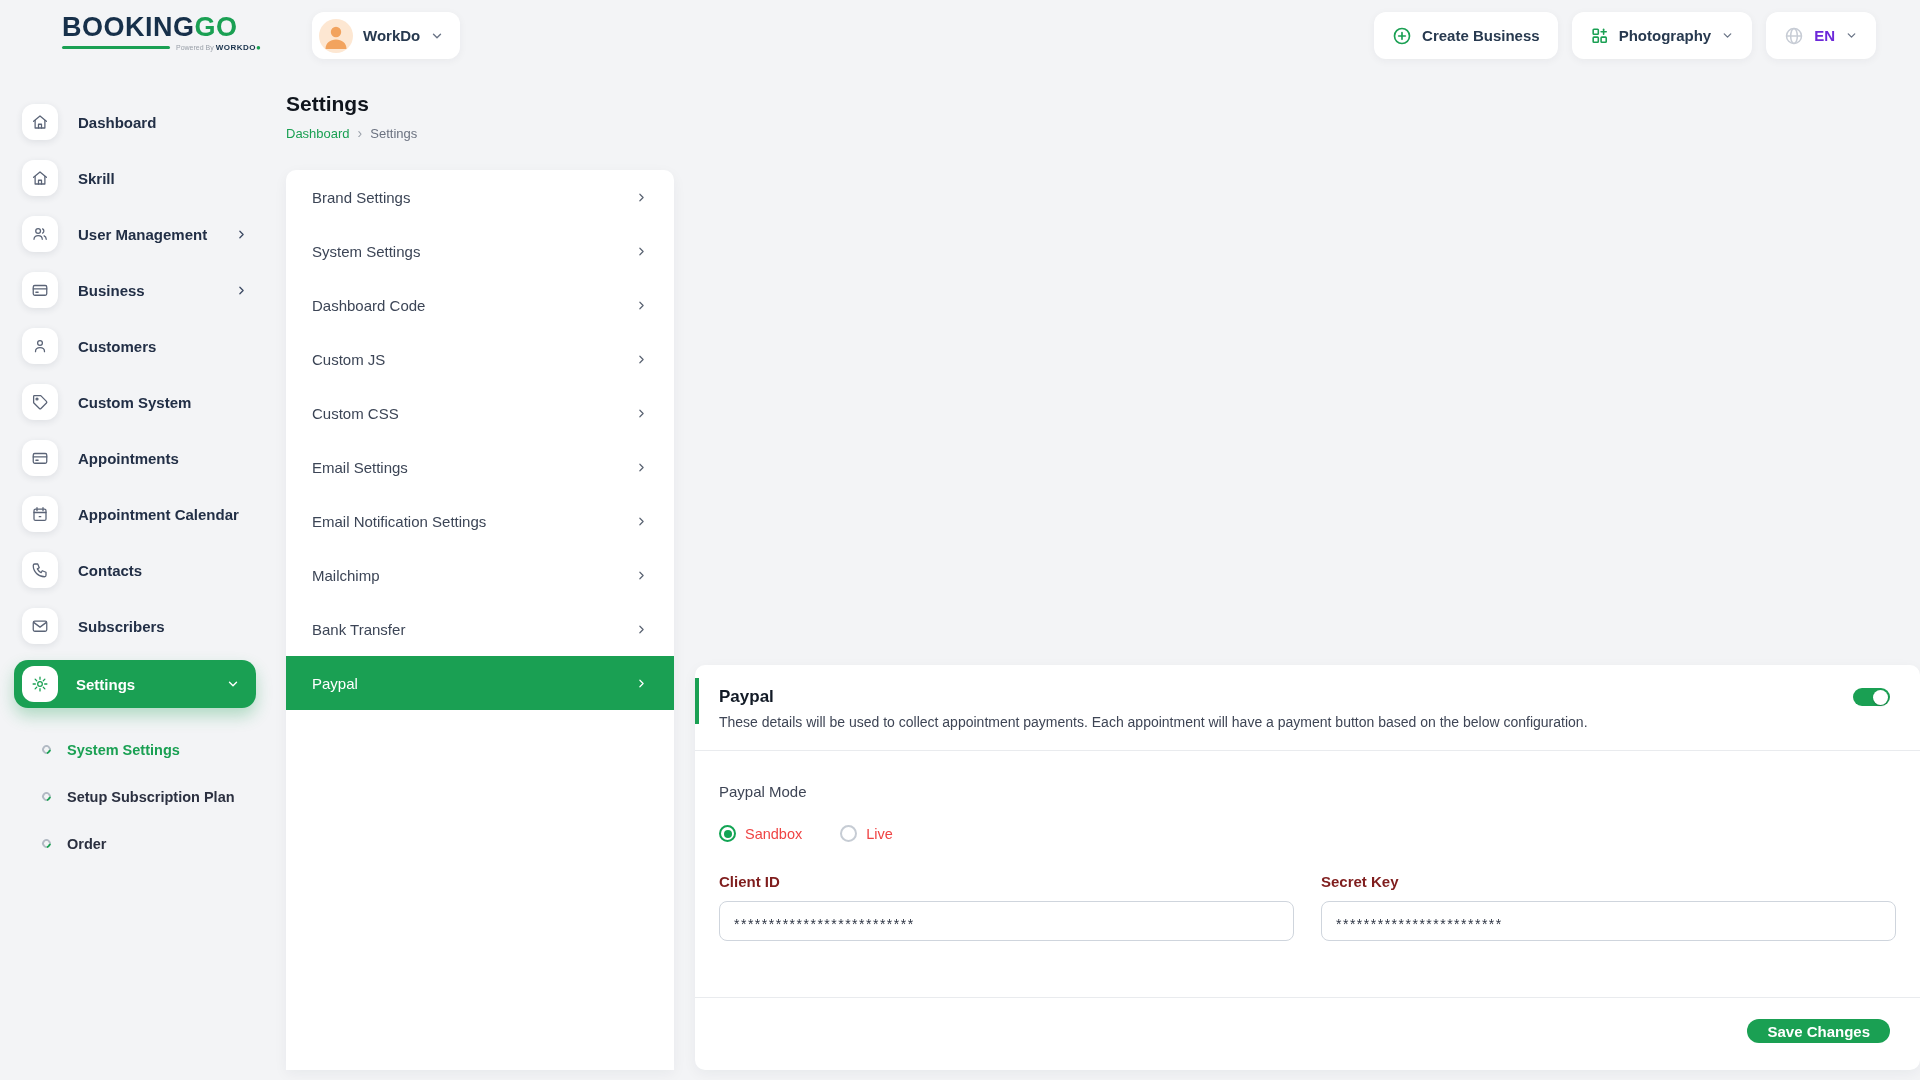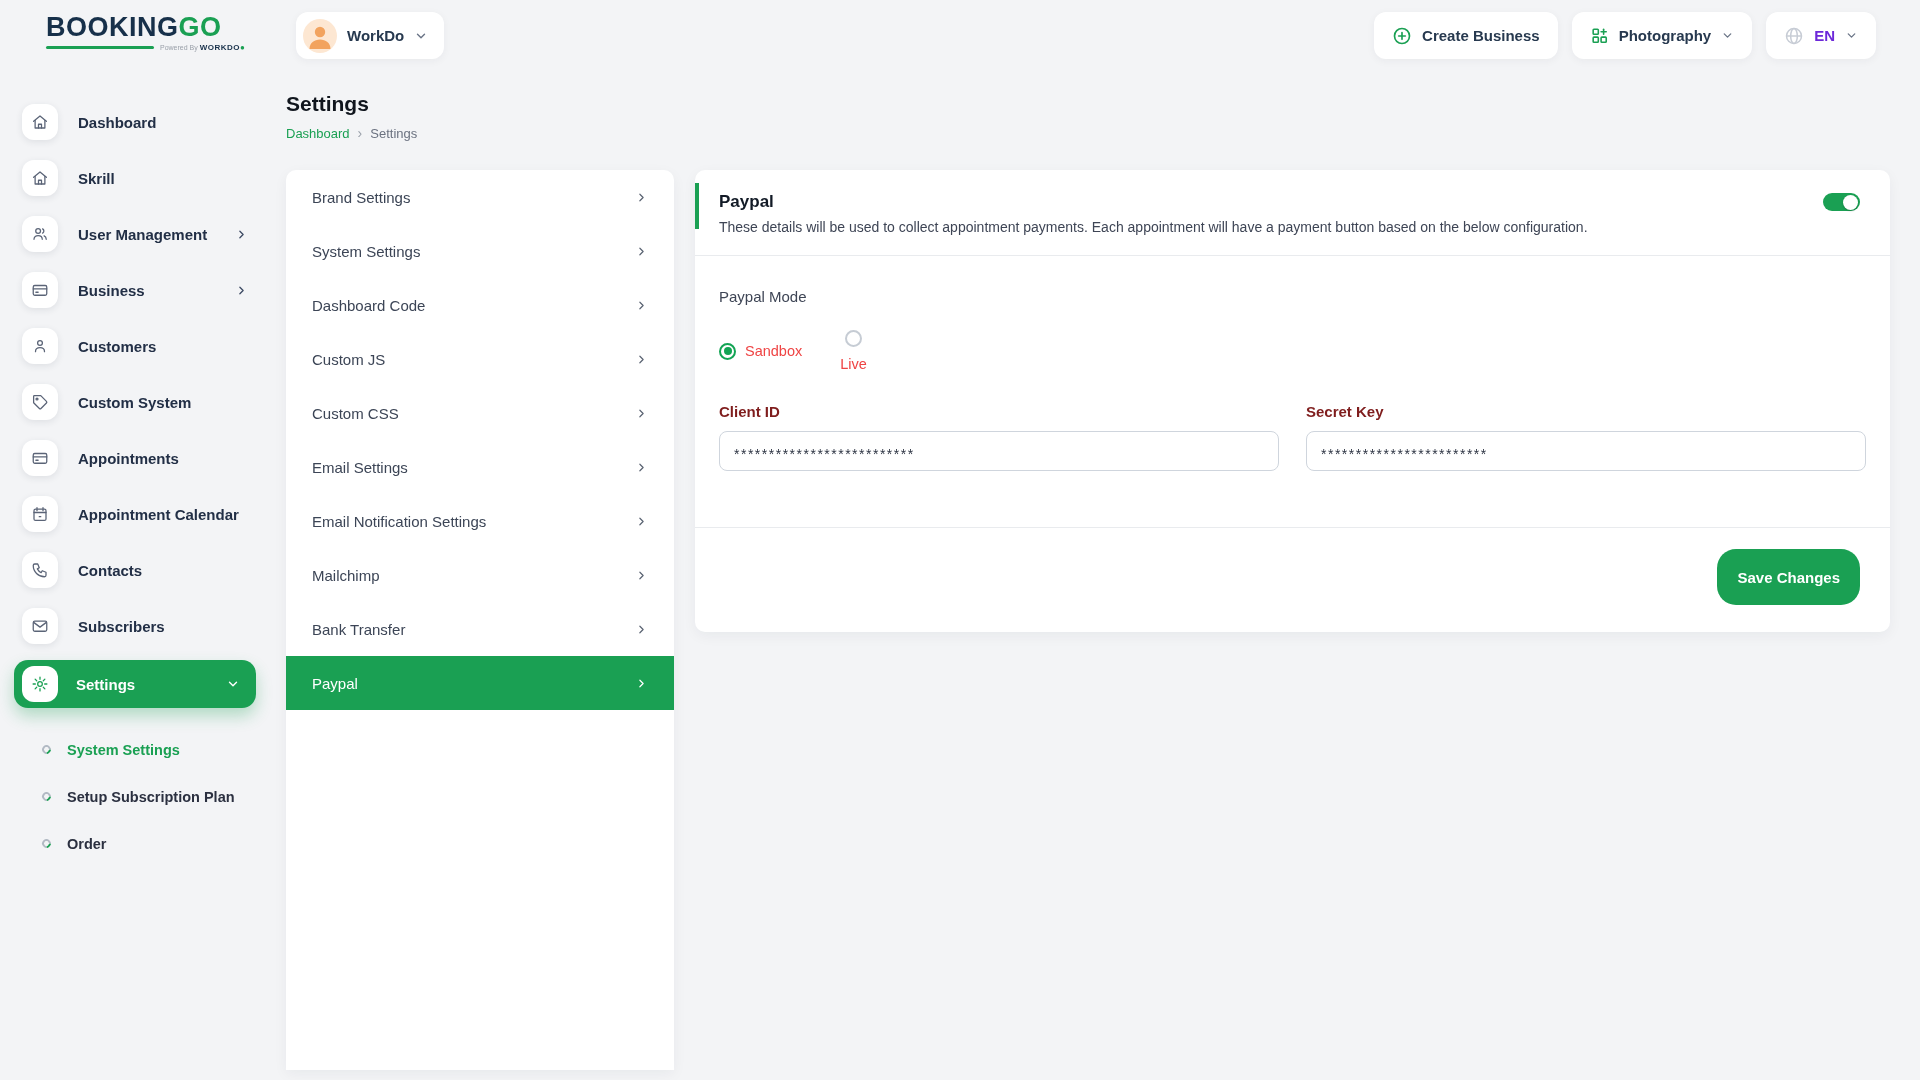--- a/index.html
+++ b/index.html
@@ -1,21 +1,21 @@
 <!DOCTYPE html>
 <html><head>
 <meta charset="utf-8">
 <style>
   * { margin:0; padding:0; box-sizing:border-box; }
   html,body { width:1920px; height:1080px; }
   body { font-family:"Liberation Sans","DejaVu Sans",sans-serif; background:#f3f4f6; overflow:hidden; }
   .app { position:relative; width:1920px; height:1080px; }
 
   
-  .topbar { position:absolute; top:0; left:0; right:0; height:72px; }
+  .topbar { position:absolute; top:0; left:16px; right:0; height:72px; }
   .brand { position:absolute; left:46px; top:13px; width:170px; }
   .brand-word { font-size:27px; font-weight:800; letter-spacing:.5px; color:#17304a; line-height:28px; }
   .brand-word .go { color:#1aa053; }
   .brand-sub { display:flex; align-items:center; gap:6px; margin-top:2px; }
   .brand-rule { flex:0 0 108px; height:3px; border-radius:2px; background:#1aa053; }
   .powered { font-size:7px; color:#9aa0a9; white-space:nowrap; }
   .powered b { color:#17304a; font-size:8px; letter-spacing:.5px; }
   .powered b i { color:#1aa053; font-style:normal; }
 
   .pill { height:47px; background:#fff; border-radius:12px; display:flex; align-items:center;
@@ -48,21 +48,21 @@
   .side-child.active { color:#1aa053; font-weight:700; }
 
   
   .main { position:absolute; left:286px; top:72px; right:0; bottom:0; }
   .page-title { margin-top:20px; font-size:21px; font-weight:700; color:#10151d; }
   .breadcrumb { margin-top:9px; display:flex; align-items:center; gap:8px; font-size:13px; }
   .crumb-link { color:#1aa053; cursor:pointer; }
   .crumb-sep { color:#9aa0aa; font-size:14px; }
   .crumb-cur { color:#6b7280; }
 
-  .content { display:flex; align-items:flex-start; gap:21px; margin-top:29px; padding-right:30px; }
+  .content { display:flex; align-items:flex-end; gap:21px; margin-top:29px; }
 
   .settings-nav { width:388px; flex:0 0 388px; background:#fff; border-radius:10px 10px 0 0;
                   height:900px; overflow:hidden; box-shadow:0 4px 14px rgba(25,35,60,.05); }
   .snav-item { height:54px; display:flex; align-items:center; padding:0 26px; font-size:15px;
                color:#3c4556; cursor:pointer; }
   .snav-chev { margin-left:auto; color:#5a6372; display:flex; }
   .snav-item.active { background:#1aa053; color:#fff; }
   .snav-item.active .snav-chev { color:#fff; }
 
   .paypal-card { flex:1; background:#fff; border-radius:10px; box-shadow:0 4px 14px rgba(25,35,60,.05); }
@@ -72,35 +72,35 @@
   .card-desc { margin-top:7px; font-size:14px; color:#3e4555; }
   .toggle { position:absolute; right:30px; top:23px; width:37px; height:18px; background:#1aa053;
             border-radius:10px; cursor:pointer; }
   .toggle .knob { position:absolute; right:2px; top:1.5px; width:15px; height:15px;
             background:#fff; border-radius:50%; box-shadow:0 1px 2px rgba(0,0,0,.2); }
 
   .card-body { padding:32px 24px 56px 24px; }
   .mode-label { font-size:15px; color:#3e4555; }
   .radio-row { display:flex; align-items:center; margin-top:25px; }
   .radio-group { display:flex; align-items:center; gap:9px; cursor:pointer; }
-  .radio-group + .radio-group { margin-left:38px;flex-direction:column; }
+  .radio-group + .radio-group { margin-left:38px; }
   .radio { width:17px; height:17px; border-radius:50%; border:2px solid #c6ccd4; background:#fff; position:relative; }
   .radio.sel { border-color:#12a454; }
   .radio.sel::after { content:""; position:absolute; inset:2.5px; border-radius:50%; background:#12a454; }
   .radio-label { font-size:14.5px; color:#ef4444; }
 
   .fields { display:flex; gap:27px; margin-top:31px; }
   .field { flex:1; }
   .field-label { font-size:15px; font-weight:700; color:#7f1d1d; }
   .field-input { margin-top:11px; width:100%; height:40px; border:1px solid #cfd5dd; border-radius:8px;
                  padding:6px 14px 0 14px; font-size:14px; letter-spacing:1.5px; color:#2c3342;
                  font-family:inherit; background:#fff; outline:none; }
 
   .card-footer { border-top:1px solid #e9ebee; padding:21px 30px 27px; display:flex; justify-content:flex-end; }
-  .save-btn { height:56px; padding:0 20px; background:#1aa053; color:#fff; border:none;
+  .save-btn { height:24px; padding:0 20px; background:#1aa053; color:#fff; border:none;
               border-radius:19px; font-size:15px; font-weight:600; font-family:inherit; cursor:pointer; }
 </style>
 </head>
 <body>
 
 <div class="app">
 
   <div class="topbar">
     <div class="brand">
       <div class="brand-word"><span>BOOKING</span><span class="go">GO</span></div>

